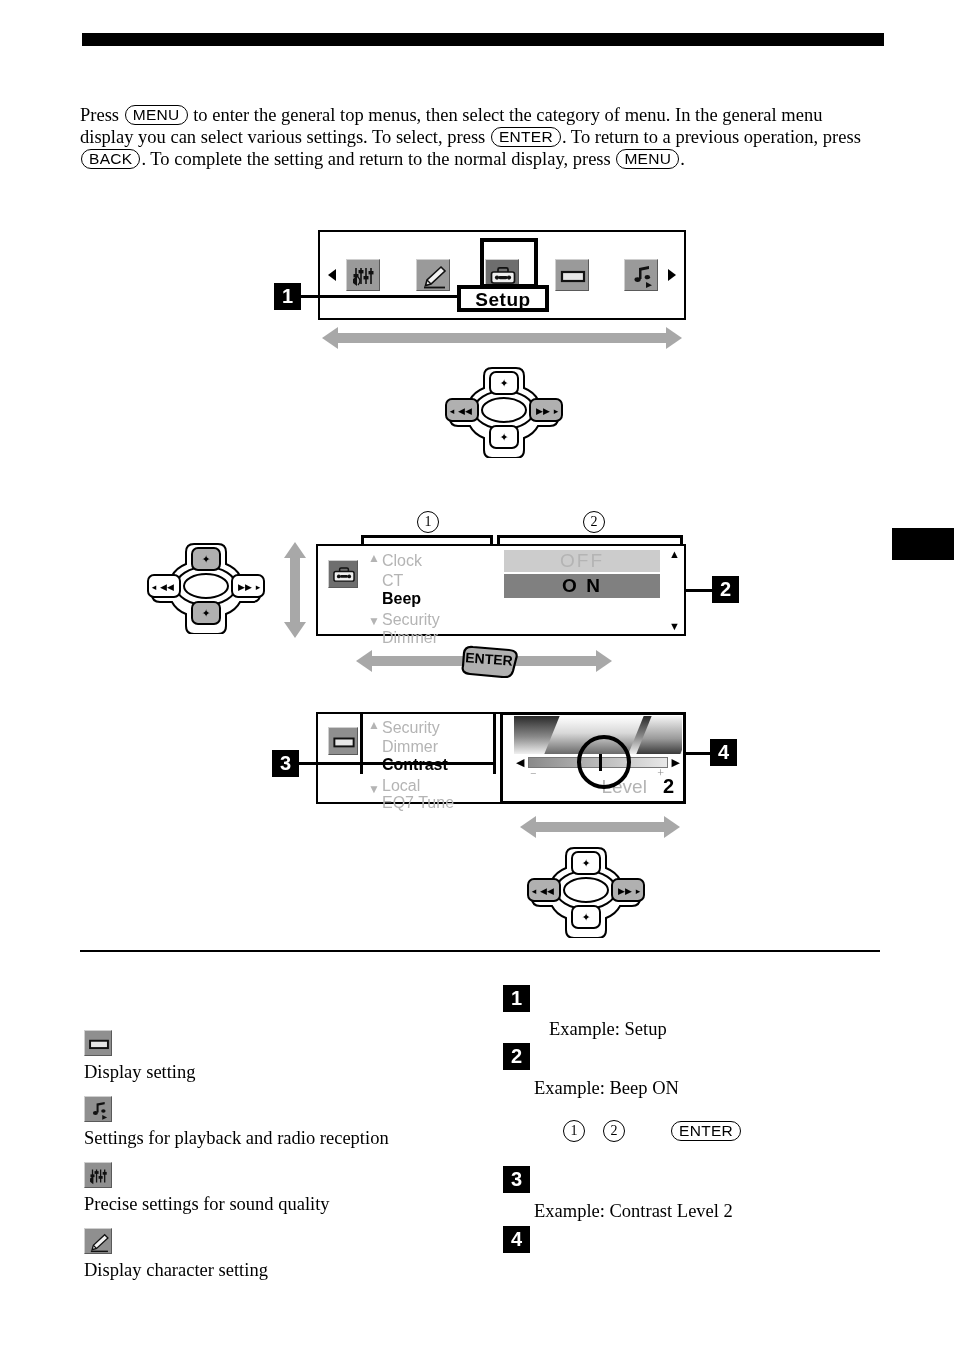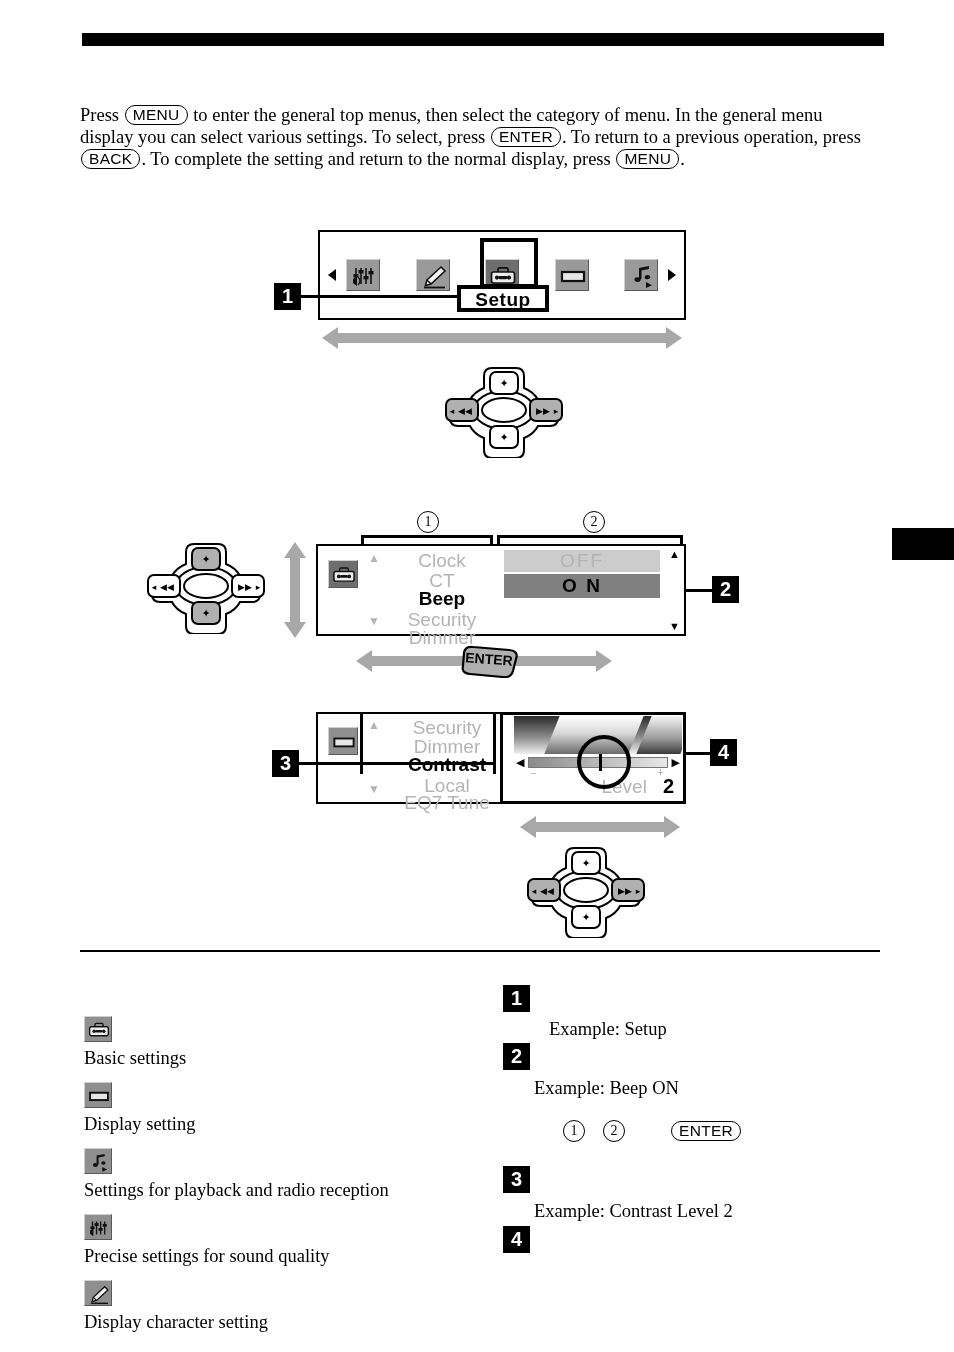--- a/index.html
+++ b/index.html
@@ -151,24 +151,23 @@
     border-radius: 50%;
     font-family: "Liberation Serif", serif;
     font-size: 14px; line-height: 20px; text-align: center;
     box-sizing: border-box;
   }
 
   
   #screen-beep { left: 316px; top: 544px; width: 370px; height: 92px; }
   .lcd-list {
     font-family: "Liberation Sans", sans-serif;
-    font-size: 19px;
+    font-size: 16px;
     color: #b4b4b4;
     line-height: 19px;
-    text-align: center;
   }
   .lcd-list .sel-item {
     color: #000; font-weight: bold;
   }
   .scroll-caret { color: #b4b4b4; font-size: 12px; }
 
   
   .callout { border: 3px solid #000; background: transparent; box-sizing: border-box; }
 
   
@@ -478,32 +477,20 @@
     <rect x="90" y="37" width="32" height="22" rx="6" fill="#b0b0b0" stroke="#000" stroke-width="2"></rect>
     <text x="103" y="52" font-size="9" text-anchor="middle" font-family="DejaVu Sans, sans-serif">▶▶</text>
     <text x="116" y="52" font-size="9" text-anchor="middle" font-family="DejaVu Sans, sans-serif">▸</text>
   </svg>
 </div>
 
 <div class="abs" id="legend-rule"></div>
 
 <div class="abs" style="left:84px; top:1016px; width:420px;">
 
-  <div style="margin-bottom:4px;">
-    <div class="legend-icon">
-      <svg width="28" height="26" viewBox="0 0 34 32">
-        <rect x="5.5" y="12" width="23" height="11" rx="2.2" fill="#eee" stroke="#111" stroke-width="1.7"></rect>
-        <path d="M12 12 L12 9.5 q0-1.6 1.6-1.6 h6.8 q1.6 0 1.6 1.6 L22 12" fill="none" stroke="#111" stroke-width="1.7"></path>
-        <rect x="12.5" y="16" width="9" height="3.2" rx="1.4" fill="#111"></rect>
-        <circle cx="11" cy="17.6" r="2.1" fill="#111"></circle>
-        <circle cx="23" cy="17.6" r="2.1" fill="#111"></circle>
-      </svg>
-    </div>
-    <div class="legend-text" style="margin-top:6px;">Basic settings</div>
-  </div>
 
   <div style="margin-top:14px;">
     <div class="legend-icon">
       <svg width="28" height="26" viewBox="0 0 34 32">
         <rect x="6" y="12" width="22" height="9" fill="#e6e6e6" stroke="#111" stroke-width="2.4"></rect>
       </svg>
     </div>
     <div class="legend-text" style="margin-top:6px;">Display setting</div>
   </div>
 

